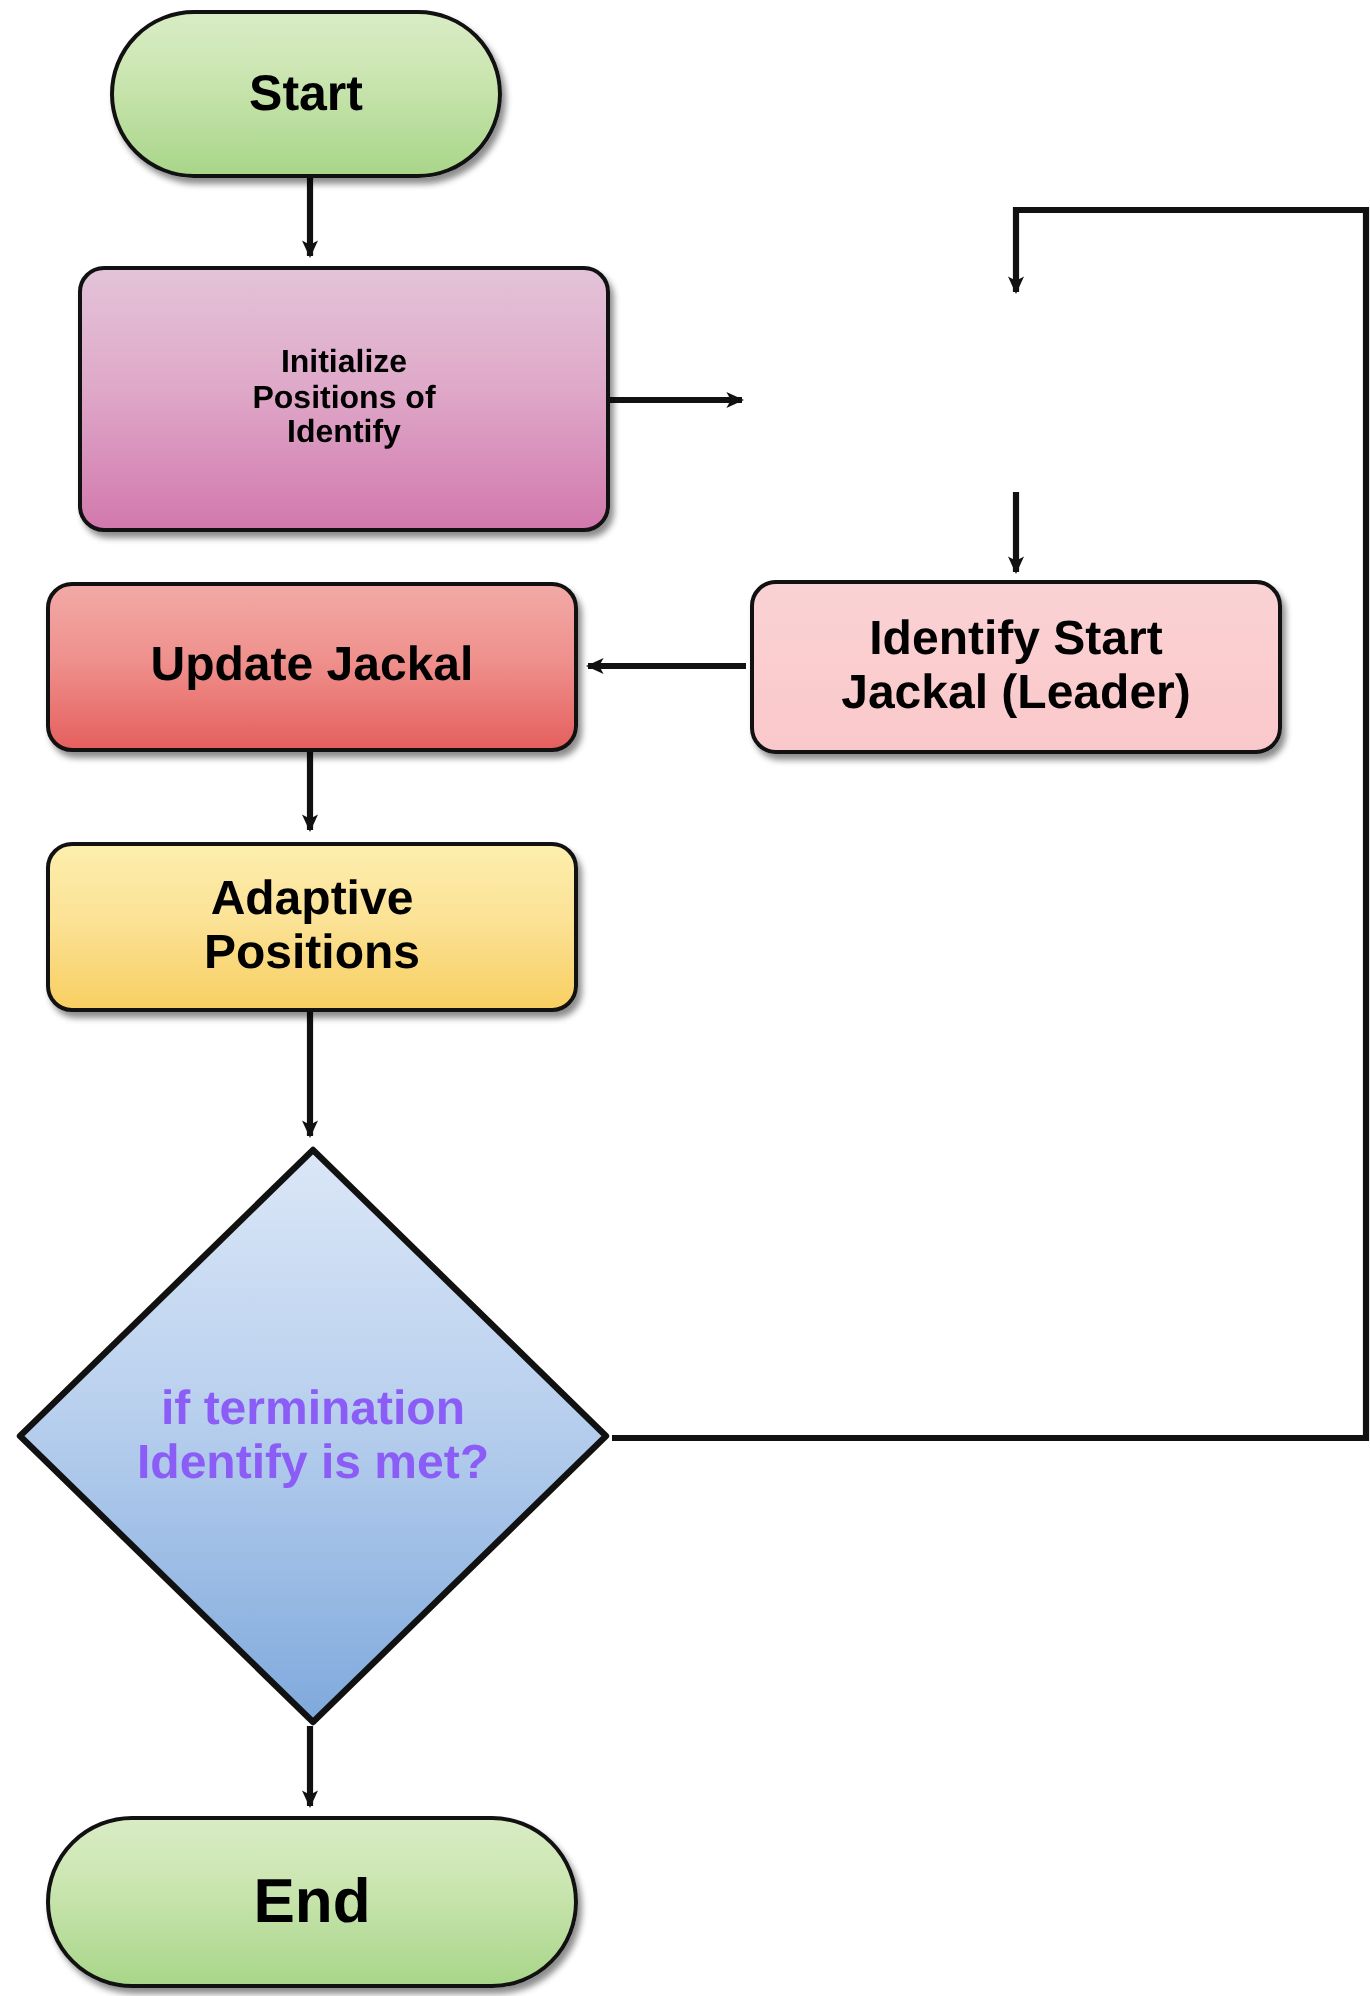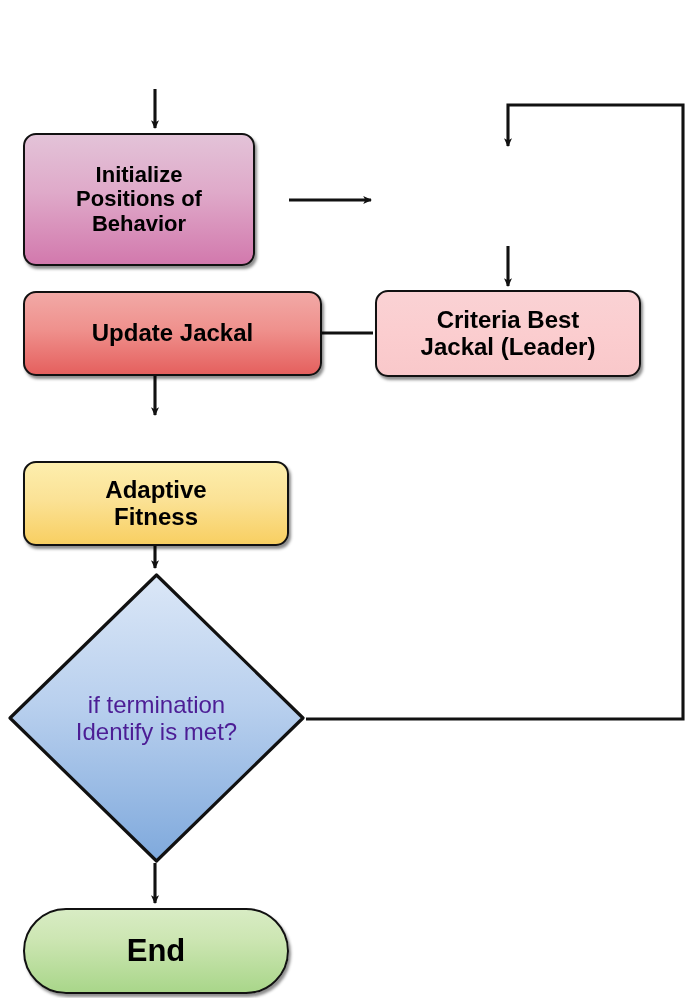--- a/index.html
+++ b/index.html
@@ -18,28 +18,28 @@
 
   .terminator{border-radius:999px;}
   .process{border-radius:13px;}
 
   
   .c-green    {background:linear-gradient(180deg,#d8ecc4 0%,#cde6b3 35%,#a9d68a 100%);}
   .c-magenta  {background:linear-gradient(180deg,#e3c3d8 0%,#dfa9c9 45%,#d279ad 100%);}
   .c-orange   {background:linear-gradient(180deg,#fbcc9b 0%,#f9c391 55%,#f8bd86 100%);}
   .c-pink     {background:linear-gradient(180deg,#fad2d4 0%,#fbcdcf 50%,#f9c8ca 100%);}
   .c-red      {background:linear-gradient(180deg,#f2a9a6 0%,#ef918d 45%,#e5605e 100%);}
-  .c-yellow   {background:linear-gradient(180deg,#fdeead 0%,#fbe296 45%,#f8cf62 100%);margin-top:40px;}
+  .c-yellow   {background:linear-gradient(180deg,#fdeead 0%,#fbe296 45%,#f8cf62 100%);}
 
   
   .decision{position:absolute;}
   .decision svg{position:absolute;left:0;top:0;overflow:visible;}
   .decision .dtext{position:absolute;left:0;top:0;width:100%;height:100%;
       display:flex;align-items:center;justify-content:center;
-      text-align:center;font-weight:normal;color:#4c1d95;line-height:1.14;}
+      text-align:center;font-weight:bold;color:#8b5cf6;line-height:1.14;}
 </style>
 </head>
 <body>
 
 <div id="canvas">
 
   <svg class="edges" viewBox="0 0 685 998">
     <defs>
       <marker id="ah" markerWidth="11" markerHeight="11" refX="8.2" refY="4.2" orient="auto" markerUnits="userSpaceOnUse">
         <path d="M0.4,0.2 L9.2,4.2 L0.4,8.2 L2.6,4.2 Z" fill="#111"></path>
@@ -58,47 +58,50 @@
       <path d="M155,376 L155,415" marker-end="url(#ah)"></path>
 
       <path d="M155,506 L155,568" marker-end="url(#ah)"></path>
 
       <path d="M155,863 L155,903" marker-end="url(#ah)"></path>
 
       <path d="M306,719 L683,719 L683,105 L508,105 L508,146" marker-end="url(#ah)"></path>
     </g>
   </svg>
 
+  <div class="node terminator c-green" style="left:55px;top:5px;width:196px;height:84px;font-size:25px;">
+    <span>Start</span>
+  </div>
 
-  <div class="node process c-magenta" style="left:23px;top:133px;width:232px;height:133px;font-size:22px;">
+  <div class="node process c-magenta" style="left:39px;top:133px;width:266px;height:133px;font-size:16px;">
     <span>
       <span>Initialize</span><br>
       <span>Positions of</span><br>
-      <span>Behavior</span>
+      <span>Identify</span>
     </span>
   </div>
 
 
   <div class="node process c-pink" style="left:375px;top:290px;width:266px;height:87px;font-size:24px;">
     <span>
-      <span>Criteria Best</span><br>
+      <span>Identify Start</span><br>
       <span>Jackal (Leader)</span>
     </span>
   </div>
 
-  <div class="node process c-red" style="left:23px;top:291px;width:299px;height:85px;font-size:24px;">
+  <div class="node process c-red" style="left:23px;top:291px;width:266px;height:85px;font-size:24px;">
     <span>
       <span>Update Jackal</span><br>
     </span>
   </div>
 
   <div class="node process c-yellow" style="left:23px;top:421px;width:266px;height:85px;font-size:24px;">
     <span>
       <span>Adaptive</span><br>
-      <span>Fitness</span>
+      <span>Positions</span>
     </span>
   </div>
 
   <div class="decision" style="left:7px;top:572px;width:299px;height:292px;">
     <svg width="299" height="292" viewBox="0 0 299 292">
       <defs>
         <linearGradient id="blueGrad" x1="0" y1="0" x2="0" y2="1">
           <stop offset="0%" stop-color="#dbe7f7"></stop>
           <stop offset="45%" stop-color="#b9d0ee"></stop>
           <stop offset="100%" stop-color="#7fa9dc"></stop>

